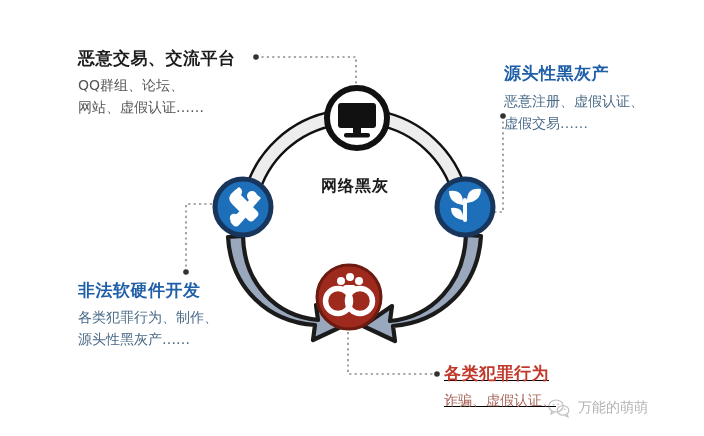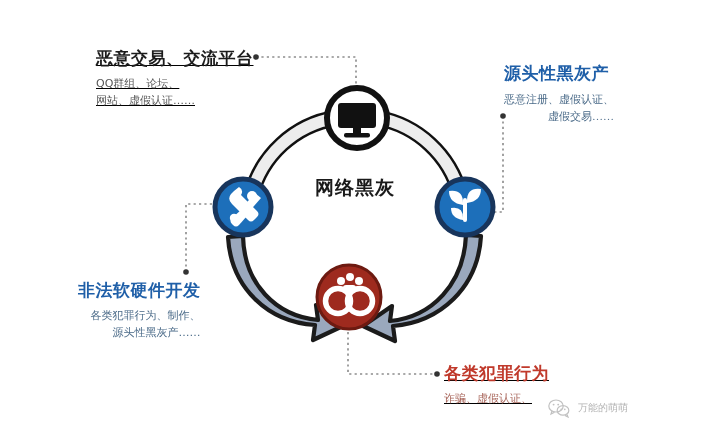--- a/index.html
+++ b/index.html
@@ -31,63 +31,63 @@
     position: absolute;
   }
   .label-title {
     font-weight: bold;
     font-size: 17px;
     letter-spacing: 0.5px;
     line-height: 1.2;
     white-space: nowrap;
   }
   .label-sub {
-    font-size: 11px;
+    font-size: 14px;
     line-height: 1.55;
     margin-top: 7px;
     color: #5a5a5a;
     white-space: nowrap;
   }
   .title-dark { color: #1c1c1c; }
   .title-blue { color: #1f5fa8; }
   .title-red  { color: #c0392b; }
   .sub-dark { color: #565656; }
-  .sub-blue { color: #4a6a88; text-align: right; }
+  .sub-blue { color: #4a6a88; }
   .sub-red  { color: #a9675c; }
 
-  #label-malicious-platform { left: 96px; top: 48px; text-decoration: underline; }
+  #label-malicious-platform { left: 78px; top: 48px; }
   #label-source-industry   { left: 504px; top: 64px; font-family: Liberation Serif, serif; }
   #label-technical-industry{ left: 78px; top: 280px; }
   #label-criminal-acts     { left: 444px; top: 363px; text-decoration: underline; }
 
   .center-text {
     position: absolute;
     left: 296px;
     top: 175px;
     width: 118px;
     text-align: center;
-    font-size: 19px;
+    font-size: 16px;
     font-weight: bold;
     color: #1a1a1a;
     line-height: 1.35;
     letter-spacing: 1px;
   }
   .center-line { display: block; }
 
   .watermark {
     position: absolute;
     left: 548px;
     top: 398px;
     display: flex;
     align-items: center;
     gap: 8px;
     opacity: 0.45;
   }
   .watermark-text {
-    font-size: 10px;
+    font-size: 14px;
     color: #555555;
     white-space: nowrap;
   }
 </style>
 </head>
 <body>
 
 <div id="stage">
 
   <svg class="svg-layer" viewBox="0 0 704 436">

